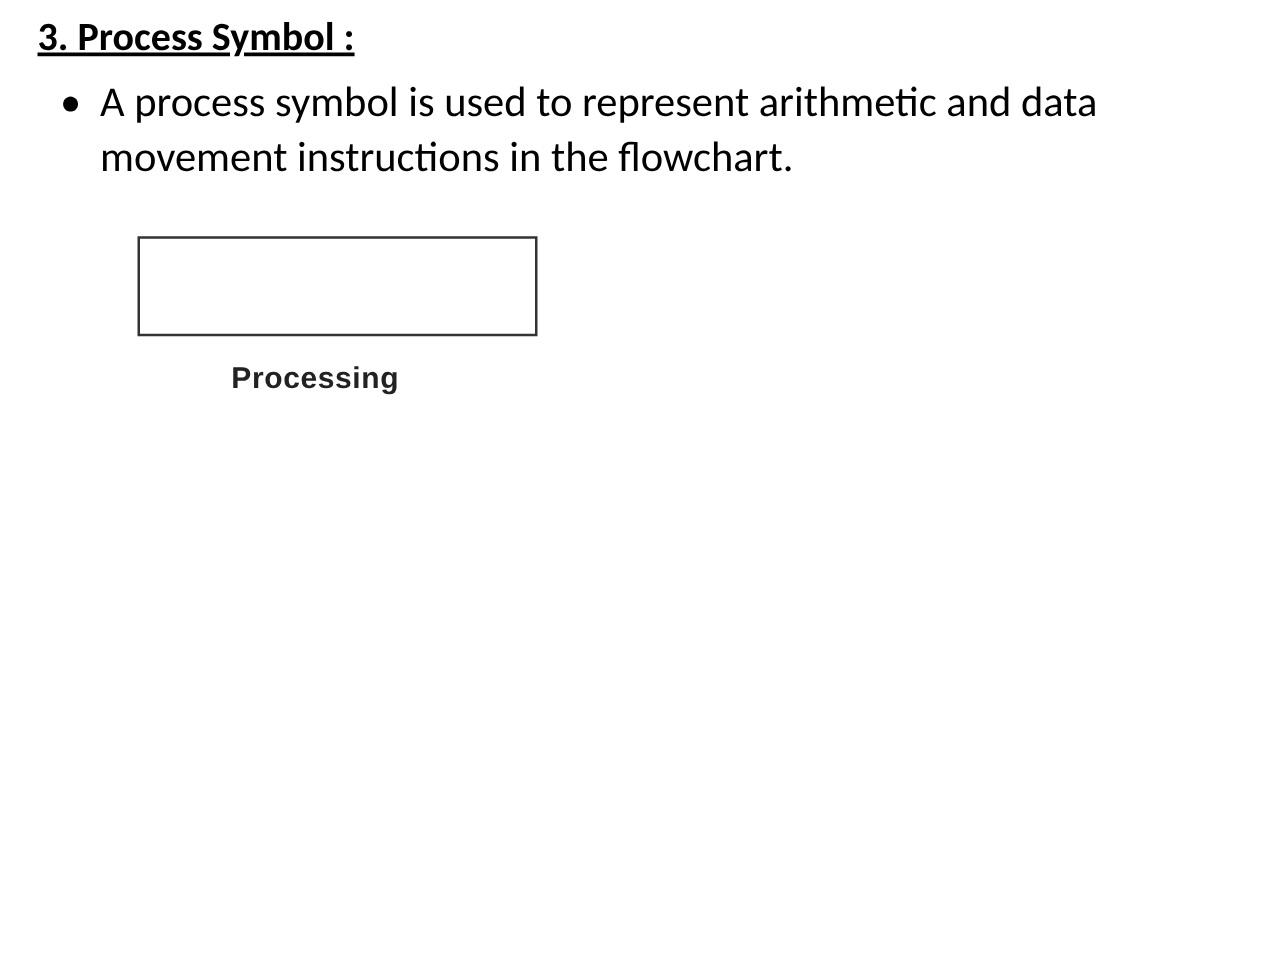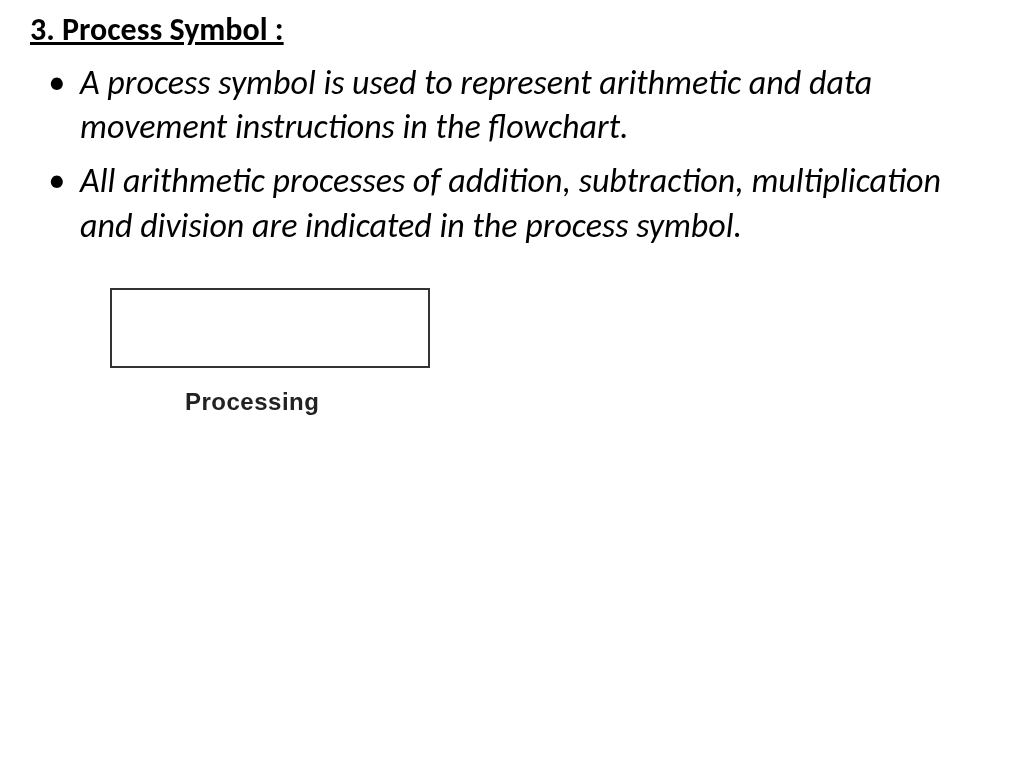--- a/index.html
+++ b/index.html
@@ -24,21 +24,20 @@
     .bullet-list {
       list-style: none;
       padding-left: 10px;
     }
     .bullet-list li {
       font-size: 34px;
       line-height: 1.3;
       margin-bottom: 10px;
       position: relative;
       padding-left: 40px;
-      font-style: italic;
     }
     .bullet-list li::before {
       content: "•";
       position: absolute;
       left: 8px;
       top: 0;
       font-size: 34px;
     }
     .diagram-container {
       margin-top: 40px;
@@ -60,19 +59,18 @@
       letter-spacing: 0.5px;
     }
   </style>
 </head>
 <body>
 
 <h1 class="heading">3. Process Symbol :</h1>
 
 <ul class="bullet-list">
   <li>A process symbol is used to represent arithmetic and data movement instructions in the flowchart.</li>
-  <li>All arithmetic processes of addition, subtraction, multiplication and division are indicated in the process symbol.</li>
 </ul>
 
 <div class="diagram-container">
   <div class="process-box"></div>
   <div class="diagram-label">Processing</div>
 </div>
 
 </body></html>

